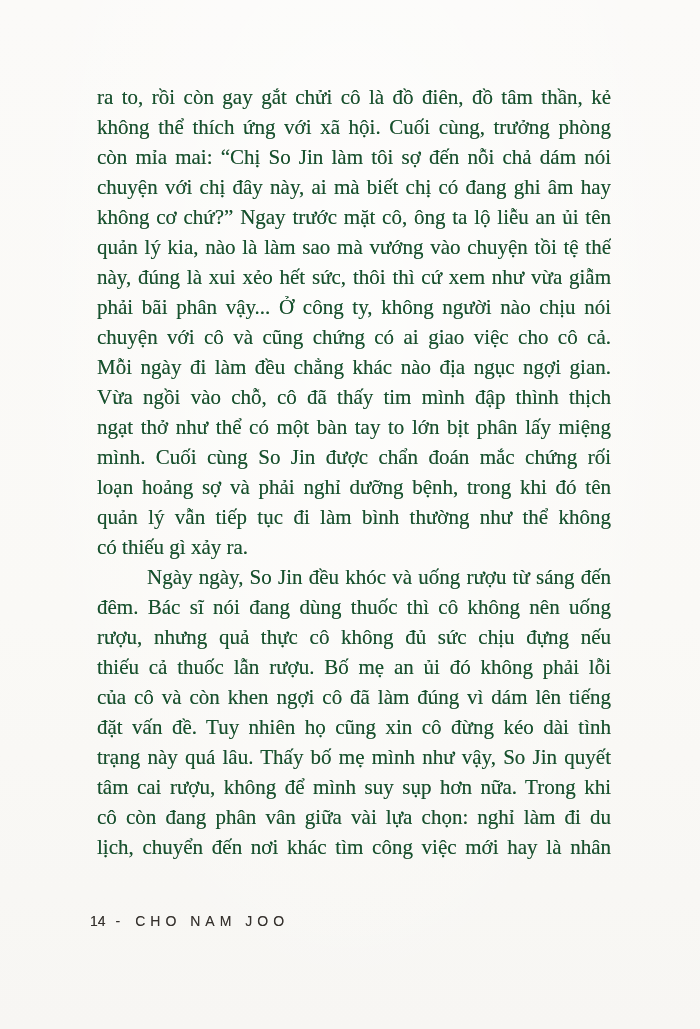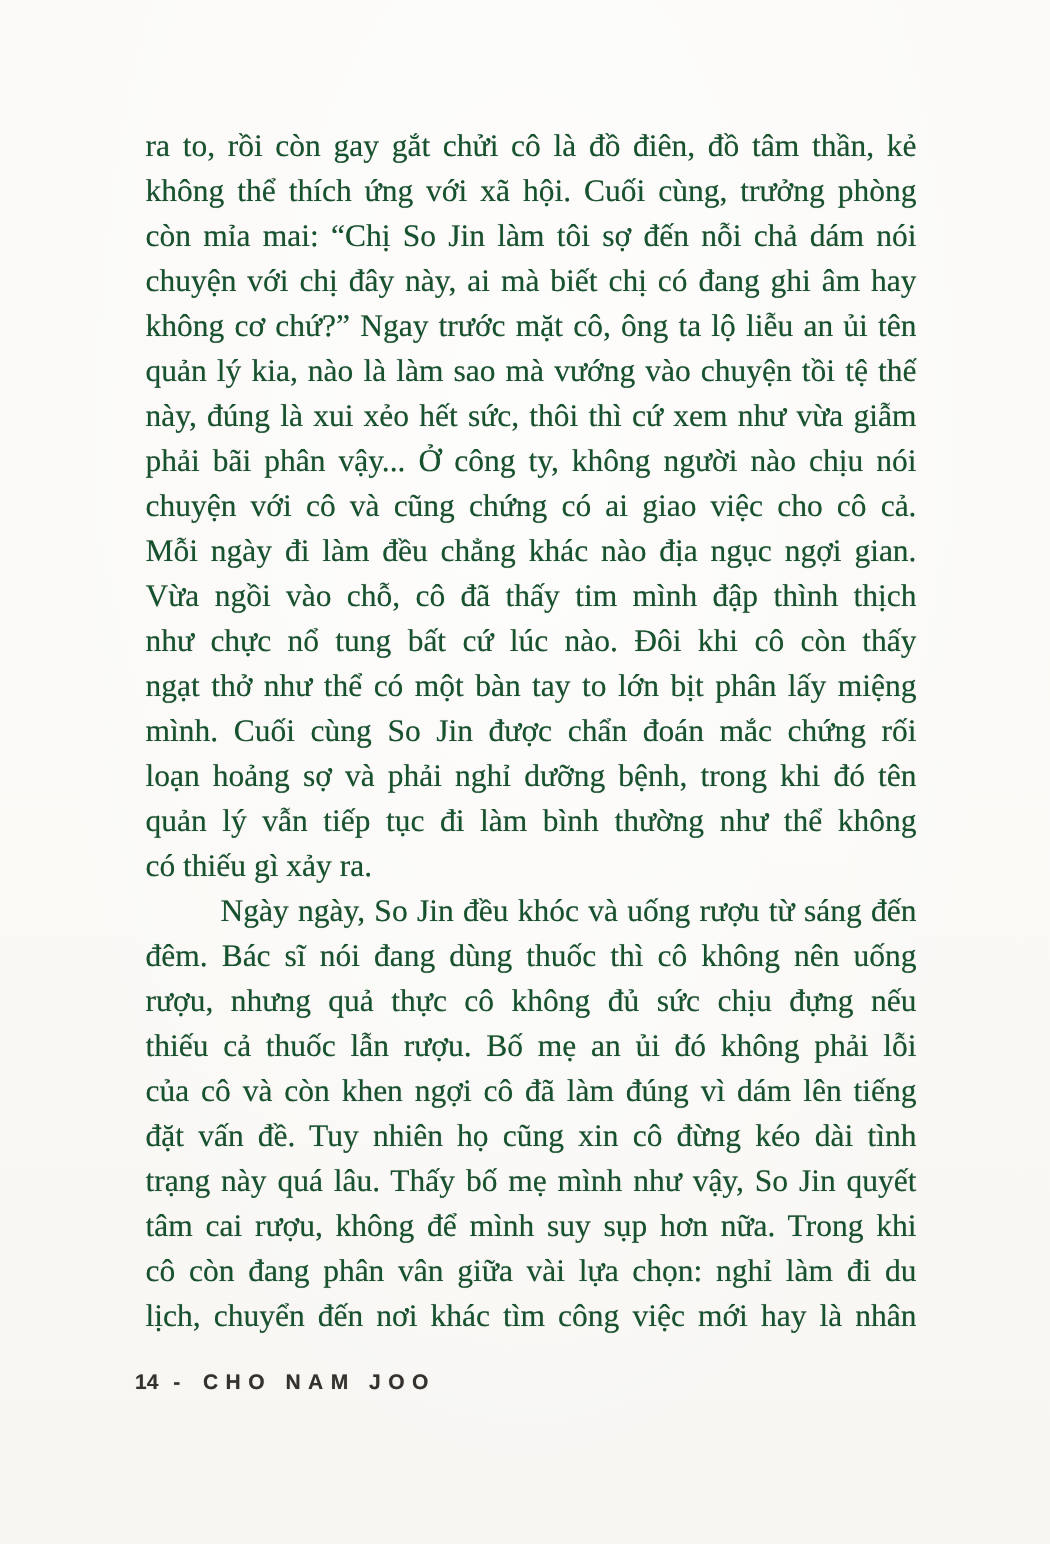--- a/index.html
+++ b/index.html
@@ -49,21 +49,21 @@
   .running-footer {
     position: absolute;
     left: 90px;
     top: 913px;
     display: flex;
     align-items: baseline;
     gap: 10px;
     color: #35312d;
     font-family: "Liberation Sans", "DejaVu Sans", sans-serif;
     font-size: 14px;
-    font-weight: 700;
+    font-weight: 400;
     letter-spacing: 5px;
     text-shadow: 0 0 0.5px rgba(53,49,45,0.5);
   }
   .running-footer .page-num {
     letter-spacing: 0px;
   }
 </style>
 </head>
 <body>
 
@@ -75,21 +75,20 @@
     <p class="line">không thể thích ứng với xã hội. Cuối cùng, trưởng phòng</p>
     <p class="line">còn mỉa mai: “Chị So Jin làm tôi sợ đến nỗi chả dám nói</p>
     <p class="line">chuyện với chị đây này, ai mà biết chị có đang ghi âm hay</p>
     <p class="line">không cơ chứ?” Ngay trước mặt cô, ông ta lộ liễu an ủi tên</p>
     <p class="line">quản lý kia, nào là làm sao mà vướng vào chuyện tồi tệ thế</p>
     <p class="line">này, đúng là xui xẻo hết sức, thôi thì cứ xem như vừa giẫm</p>
     <p class="line">phải bãi phân vậy... Ở công ty, không người nào chịu nói</p>
     <p class="line">chuyện với cô và cũng chứng có ai giao việc cho cô cả.</p>
     <p class="line">Mỗi ngày đi làm đều chẳng khác nào địa ngục ngợi gian.</p>
     <p class="line">Vừa ngồi vào chỗ, cô đã thấy tim mình đập thình thịch</p>
-    <p class="line">như chực nổ tung bất cứ lúc nào. Đôi khi cô còn thấy</p>
     <p class="line">ngạt thở như thể có một bàn tay to lớn bịt phân lấy miệng</p>
     <p class="line">mình. Cuối cùng So Jin được chẩn đoán mắc chứng rối</p>
     <p class="line">loạn hoảng sợ và phải nghỉ dưỡng bệnh, trong khi đó tên</p>
     <p class="line">quản lý vẫn tiếp tục đi làm bình thường như thể không</p>
     <p class="line para-end">có thiếu gì xảy ra.</p>
 
     <p class="line indent">Ngày ngày, So Jin đều khóc và uống rượu từ sáng đến</p>
     <p class="line">đêm. Bác sĩ nói đang dùng thuốc thì cô không nên uống</p>
     <p class="line">rượu, nhưng quả thực cô không đủ sức chịu đựng nếu</p>
     <p class="line">thiếu cả thuốc lẫn rượu. Bố mẹ an ủi đó không phải lỗi</p>

